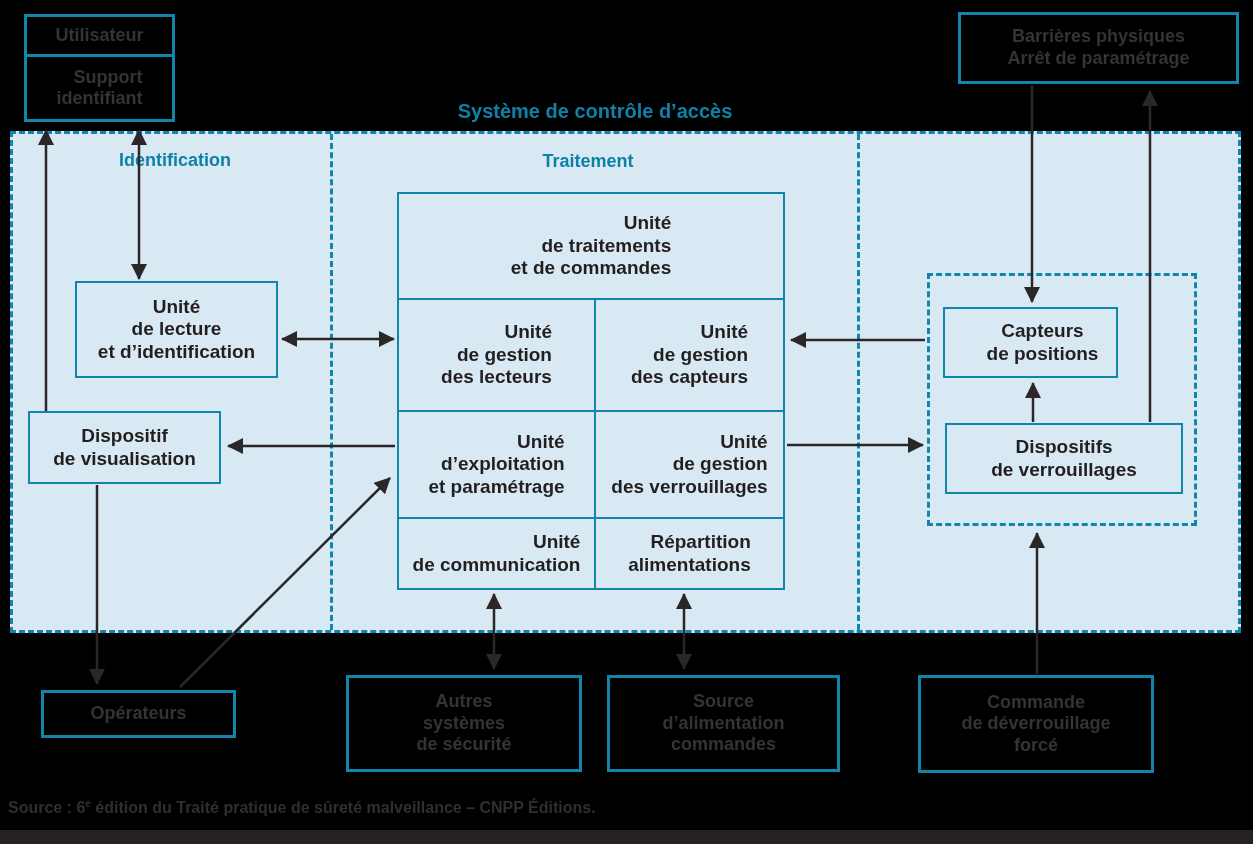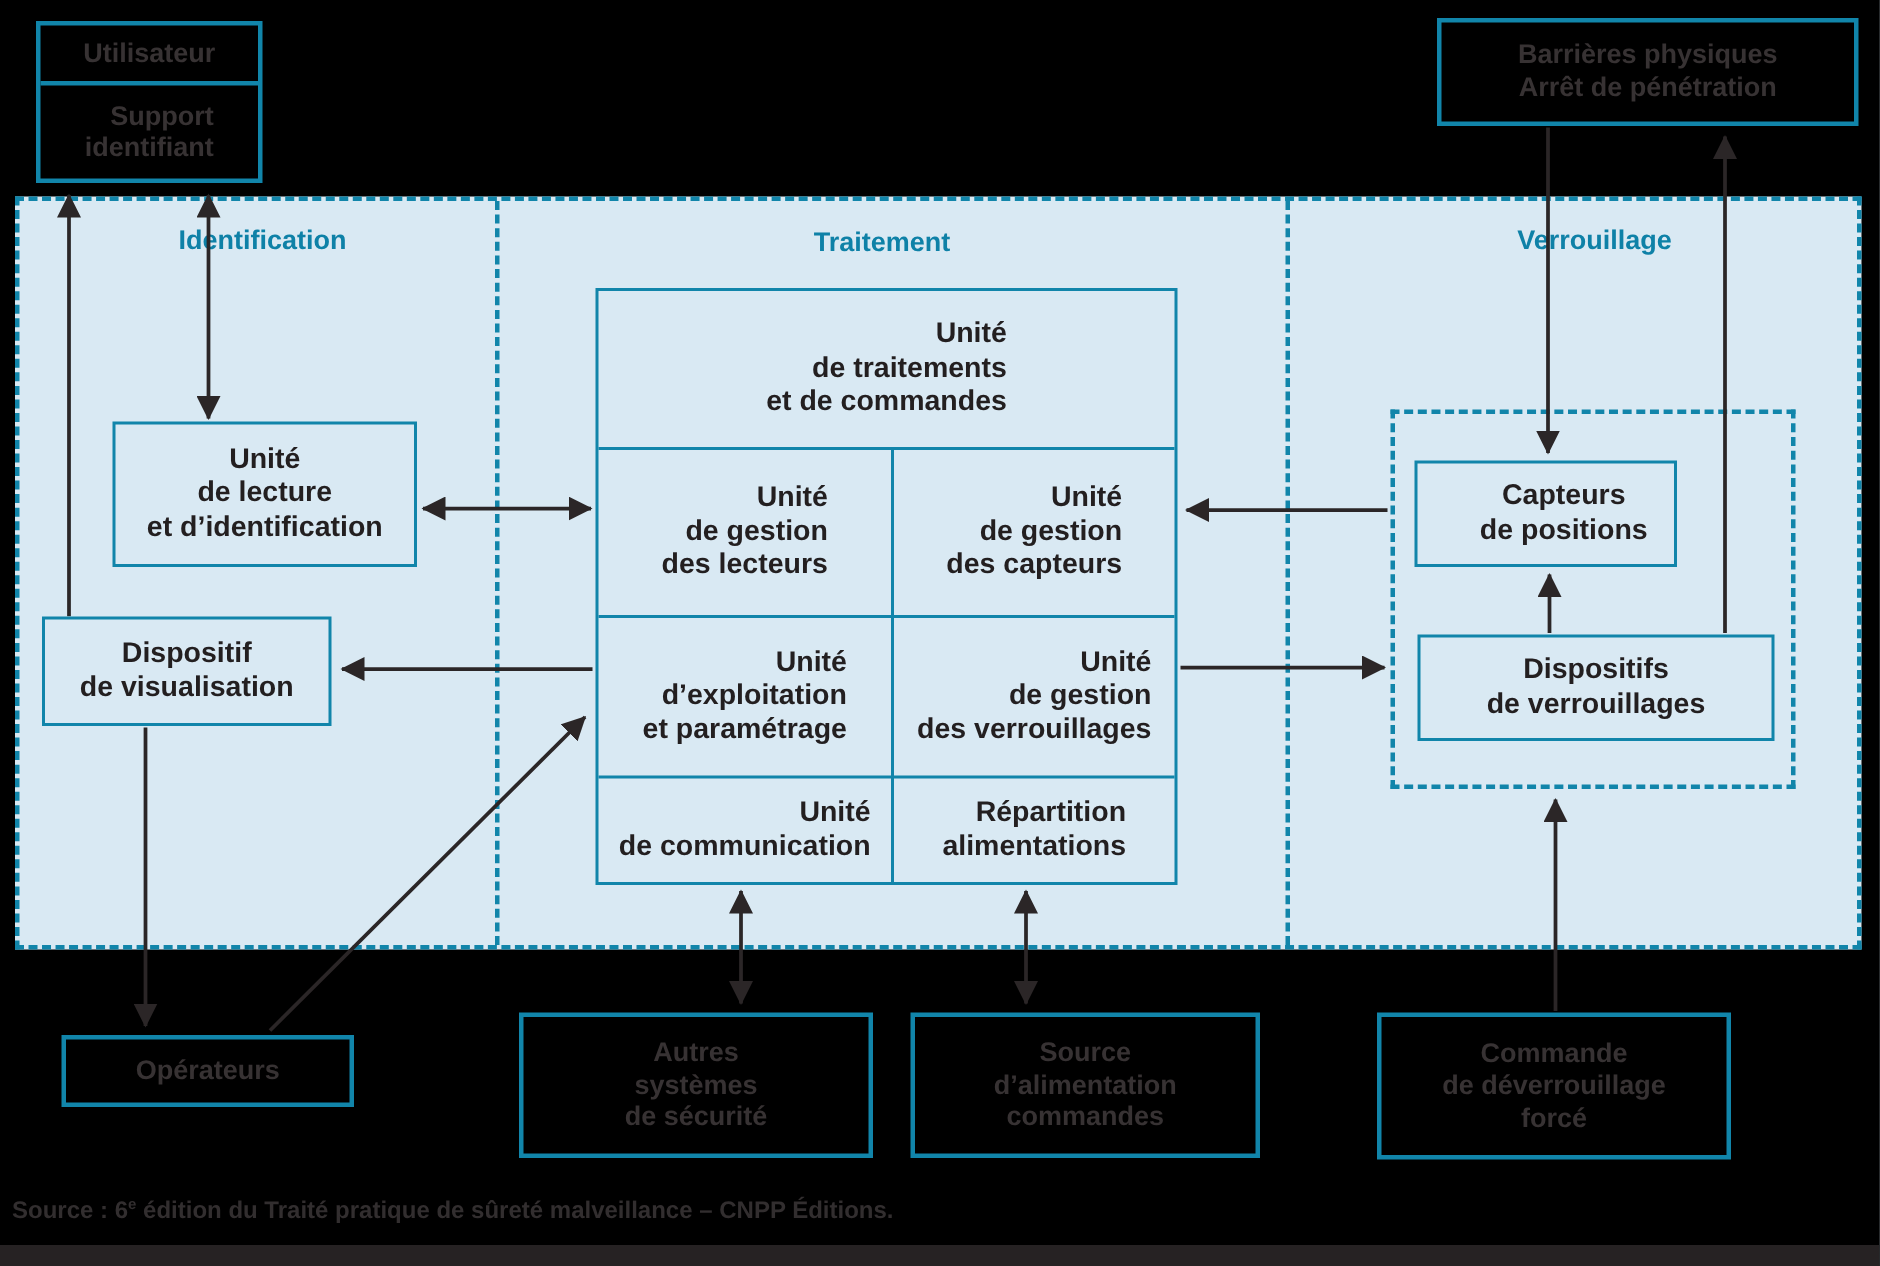--- a/index.html
+++ b/index.html
@@ -56,23 +56,23 @@
 <body>
 
 <div id="canvas">
 
   <div class="abs panel" style="left:10px;top:131px;width:1231px;height:502px;"></div>
   <div class="abs vdash" style="left:330px;top:134px;height:496px;"></div>
   <div class="abs vdash" style="left:857px;top:134px;height:496px;"></div>
 
   <div class="abs subpanel" style="left:927px;top:273px;width:270px;height:253px;"></div>
 
+  <div class="abs lbl title" style="left:400px;top:100px;width:390px;">Système de contrôle d’accès</div>
   <div class="abs lbl section-label" style="left:60px;top:150px;width:230px;">Identification</div>
   <div class="abs lbl section-label" style="left:470px;top:151px;width:236px;">Traitement</div>
-  <div class="abs lbl section-label" style="left:950px;top:150px;width:226px;">Verrouillage</div>
 
   <svg class="arrows" width="1253" height="844" viewBox="0 0 1253 844">
     <defs>
       <marker id="ah" orient="auto-start-reverse" markerUnits="userSpaceOnUse" markerWidth="20" markerHeight="16" refX="15" refY="8">
         <path d="M0,0 L16,8 L0,16 Z" fill="#2b2627"></path>
       </marker>
     </defs>
     <g stroke="#2b2627" stroke-width="2.5" fill="none">
       <path d="M46,411 L46,130" marker-end="url(#ah)"></path>
       <path d="M139,130 L139,279" marker-start="url(#ah)" marker-end="url(#ah)"></path>
@@ -92,21 +92,21 @@
   </svg>
 
   <div class="abs outer" style="left:24px;top:14px;width:151px;height:108px;flex-direction:column;padding:0;">
     <div class="cell" style="position:static;color:var(--ext-ink);font-size:18px;flex:0 0 37px;display:flex;align-items:center;">Utilisateur</div>
     <div style="height:3px;width:100%;background:var(--teal);"></div>
     <div class="cell" style="position:static;color:var(--ext-ink);font-size:18px;flex:1;display:flex;align-items:center;">Support
 identifiant</div>
   </div>
 
   <div class="abs outer" style="left:958px;top:12px;width:281px;height:72px;">Barrières physiques
-Arrêt de pénétration</div>
+Arrêt de paramétrage</div>
 
   <div class="abs node" style="left:75px;top:281px;width:203px;height:97px;">Unité
 de lecture
 et d’identification</div>
   <div class="abs node" style="left:28px;top:411px;width:193px;height:73px;">Dispositif
 de visualisation</div>
 
   <div class="abs" style="left:397px;top:192px;width:388px;height:398px;border:2px solid var(--teal);background:var(--fill);">
     <div class="gline" style="left:0;top:104px;width:384px;height:2px;"></div>
     <div class="gline" style="left:0;top:216px;width:384px;height:2px;"></div>

